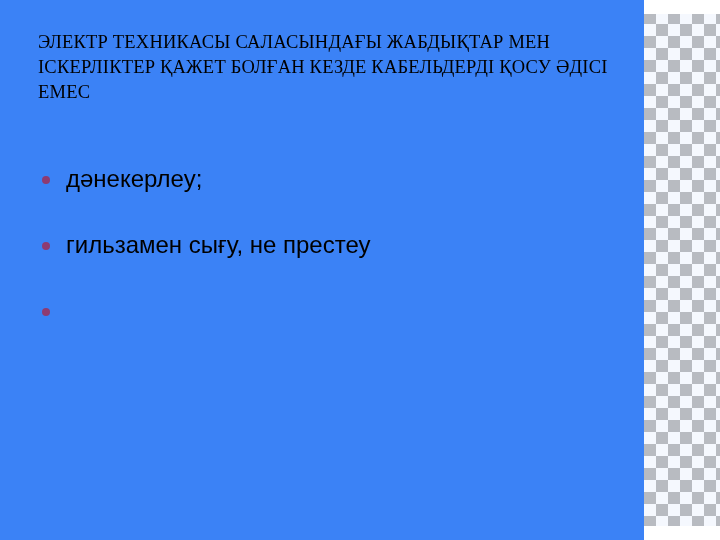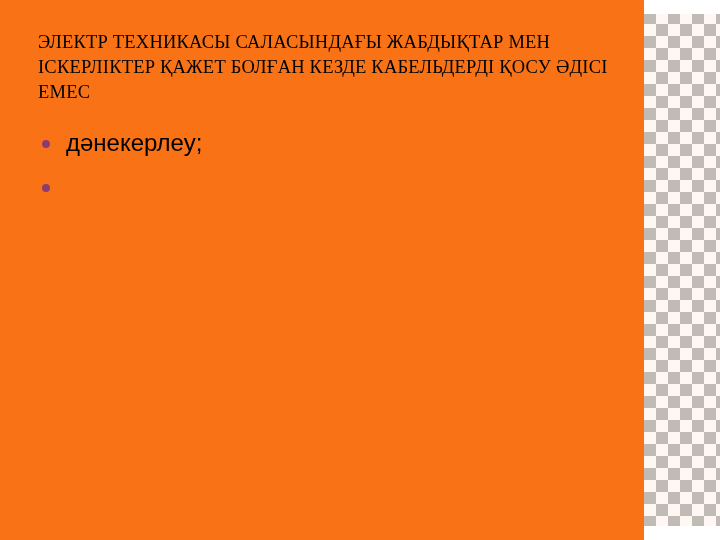--- a/index.html
+++ b/index.html
@@ -10,21 +10,21 @@
     width: 720px;
     height: 540px;
     background: #ffffff;
     font-family: "Liberation Sans", sans-serif;
     overflow: hidden;
   }
   .slide {
     position: relative;
     width: 720px;
     height: 540px;
-    background: #f97316;
+    background: #3b82f6;
     box-sizing: border-box;
   }
   
   .right-band {
     position: absolute;
     top: 0;
     right: 0;
     width: 76px;
     height: 540px;
     background-color: #ffffff;
@@ -75,20 +75,21 @@
     list-style: none;
   }
   .body-list li {
     position: relative;
     padding-left: 32px;
     margin-bottom: 14px;
     font-family: "Liberation Sans", sans-serif;
     font-size: 24px;
     line-height: 30px;
     color: #000000;
+    margin-top: 36px;
   }
   .bullet {
     position: absolute;
     left: 8px;
     top: 12px;
     width: 8px;
     height: 8px;
     border-radius: 50%;
     background: #8e3b72;
     display: block;
@@ -105,16 +106,20 @@
 
   <div class="title">ЭЛЕКТР ТЕХНИКАСЫ САЛАСЫНДАҒЫ ЖАБДЫҚТАР МЕН ІСКЕРЛІКТЕР ҚАЖЕТ БОЛҒАН КЕЗДЕ КАБЕЛЬДЕРДІ ҚОСУ ӘДІСІ ЕМЕС</div>
 
   <ul class="body-list">
     <li>
       <span class="bullet"></span>
       <span>дәнекерлеу;</span>
     </li>
     <li>
       <span class="bullet"></span>
+      <span>гильзамен сығу, не престеу</span>
+    </li>
+    <li>
+      <span class="bullet"></span>
     </li>
   </ul>
 
 </div>
 
 </body></html>

